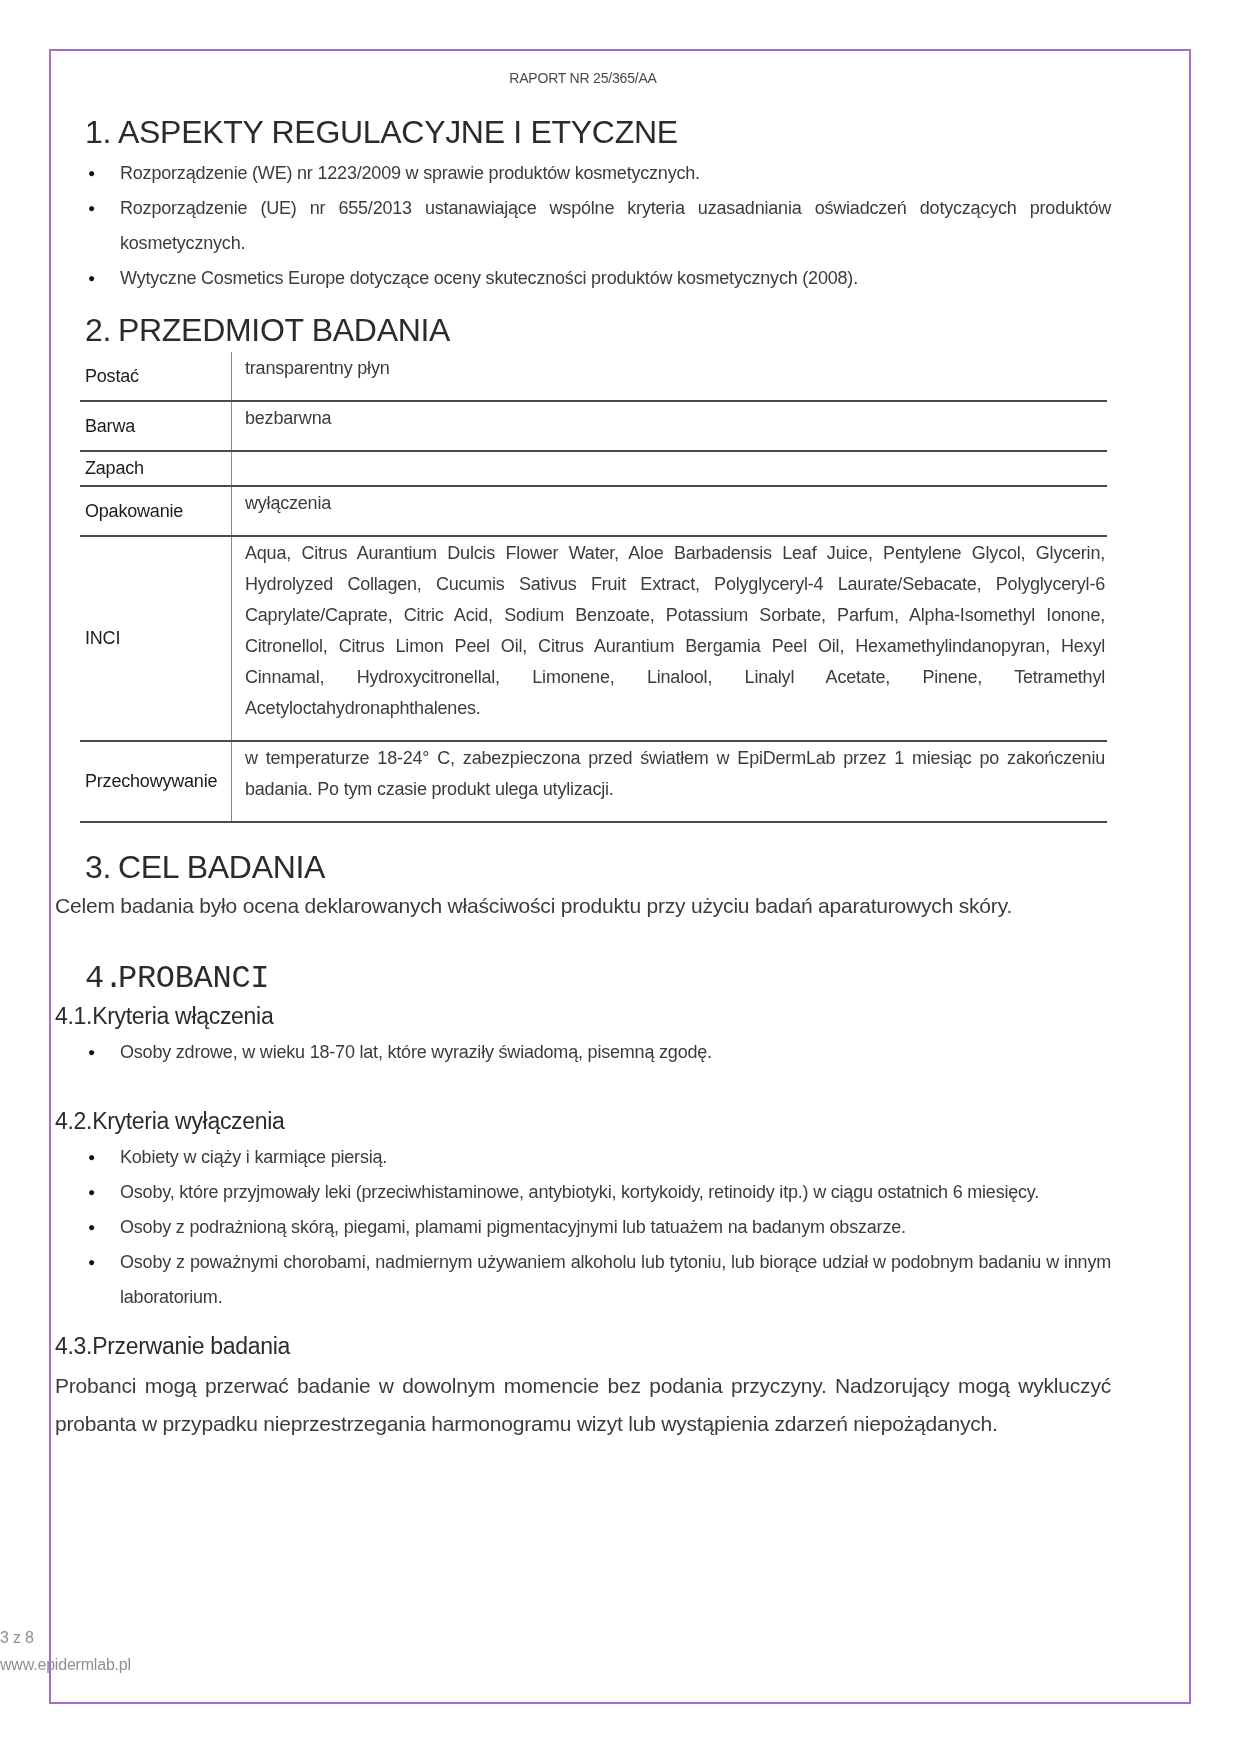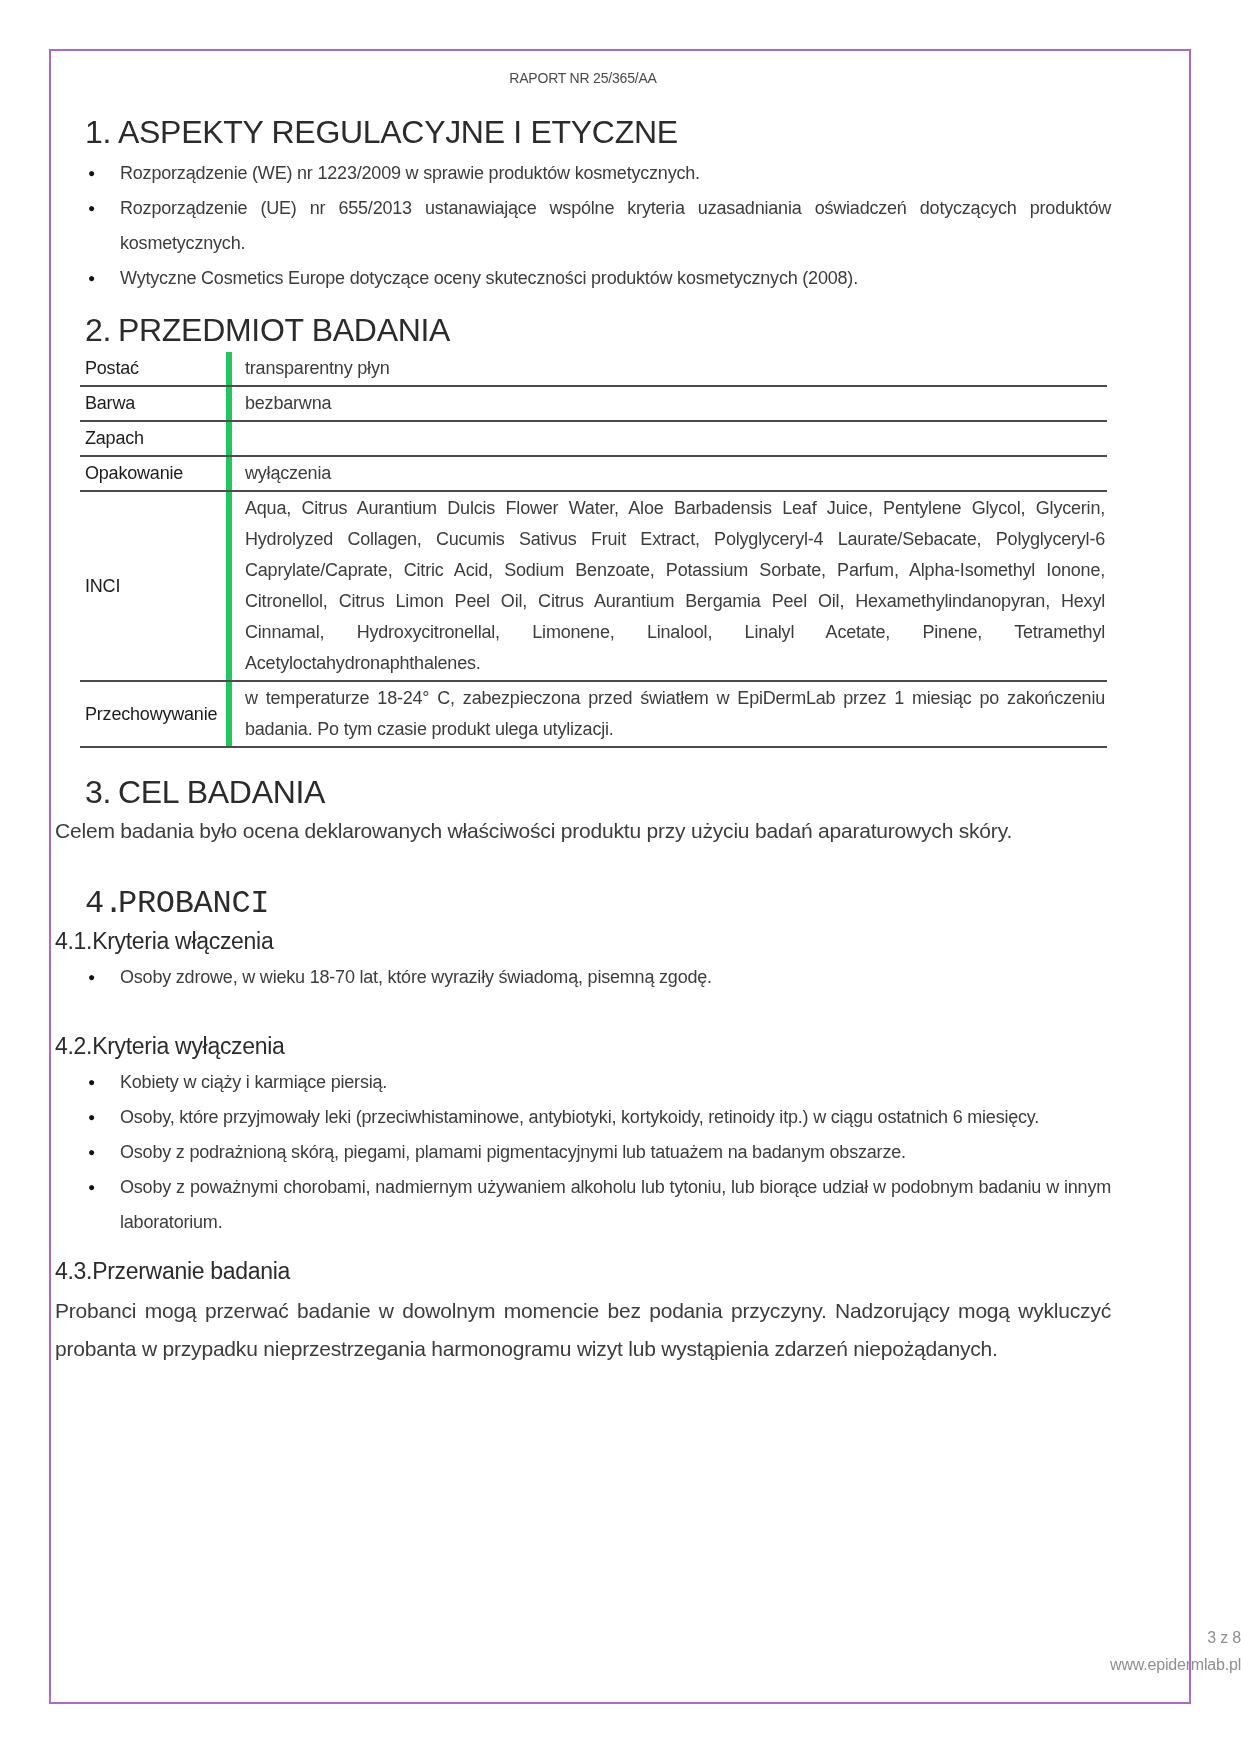--- a/index.html
+++ b/index.html
@@ -84,41 +84,41 @@
   .spec-table {
     margin: 6px 0 0 25px;
     width: 1027px;
   }
   .trow {
     display: grid;
     grid-template-columns: 152px 1fr;
     border-bottom: 2px solid #4b4b4b;
   }
   .tlabel {
-    border-right: 6px solid #22c55e;
+    border-right: 1px solid #22c55e;
     padding: 1px 6px 1px 5px;
     font-size: 18px;
     line-height: 31px;
     font-weight: 500;
     color: #1c1c1c;
     display: flex;
     align-items: center;
   }
   .tvalue {
-    padding: 1px 2px 1px 13px;
+    padding: 1px 2px 16px 13px;
     font-size: 18px;
     line-height: 31px;
     text-align: justify;
     color: #3c3c3c;
   }
   .doc-footer {
     position: absolute;
     left: 0; right: 0;
     top: 1624px;
-    text-align: right;
+    text-align: left;
     color: #8f8f8f;
     font-size: 16px;
     line-height: 27px;
   }
 </style>
 </head>
 <body>
 
 <div class="page">
   <div class="page-frame"></div>

